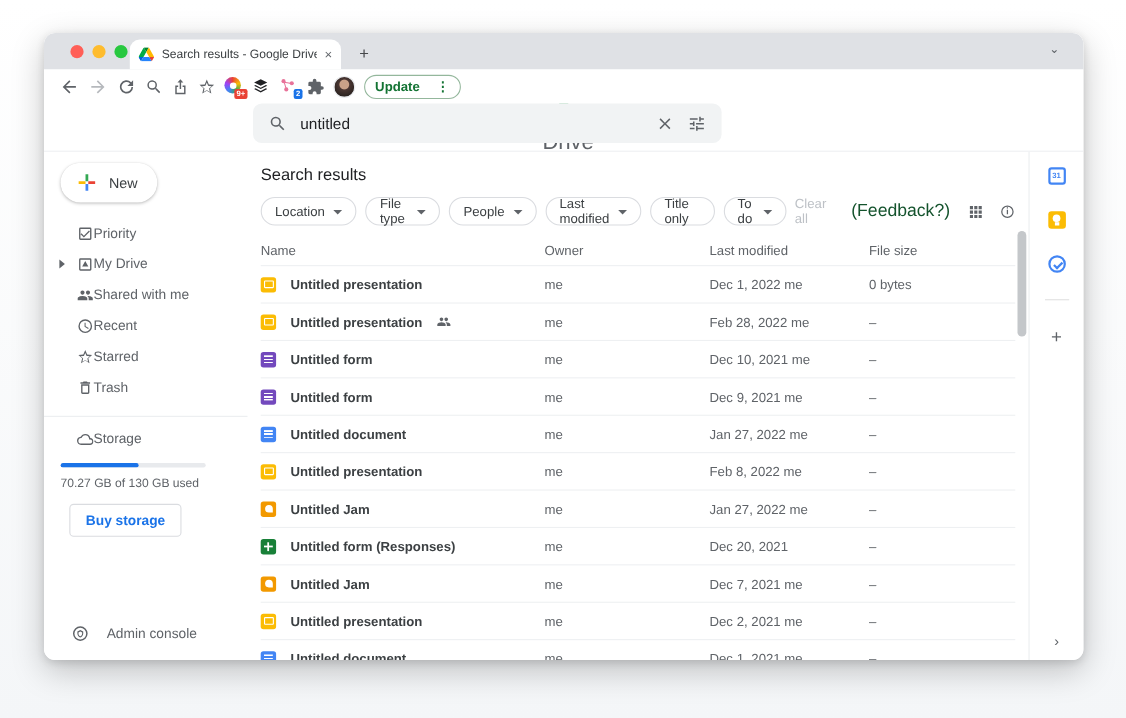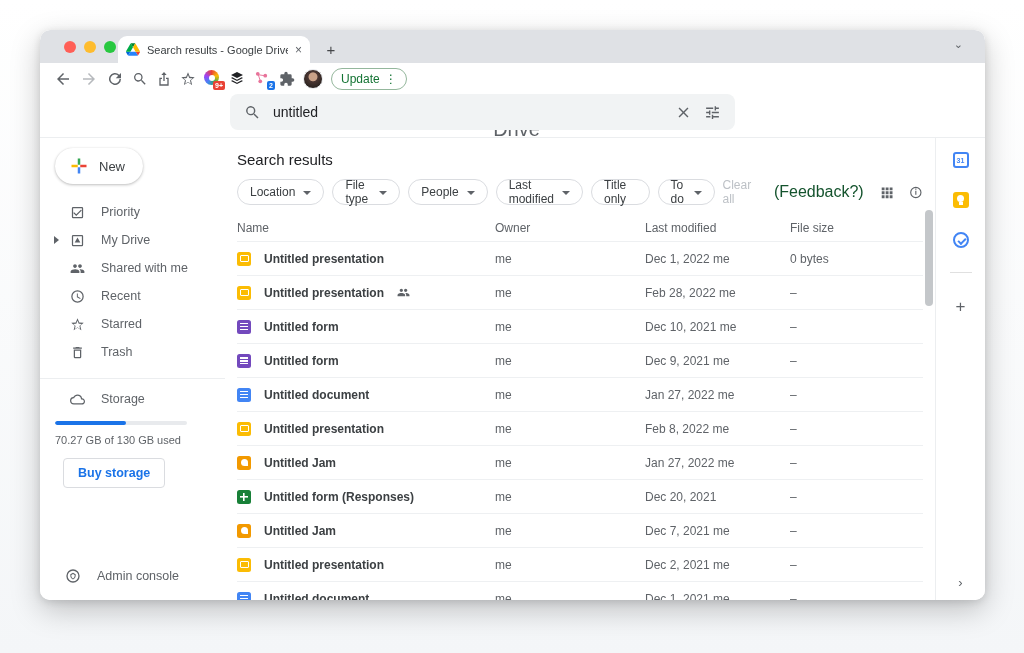--- a/index.html
+++ b/index.html
@@ -23,45 +23,45 @@
   .nav-ic.dim { fill:#b6b9bd; }
   .omnibox { flex:1; height:22px; background:#f1f3f4; border-radius:12px; display:flex; align-items:center; padding:0 10px; gap:6px; margin:0 4px; }
   .omnibox svg { width:11px; height:11px; fill:#3c4043; flex:none; }
   .url { font-size:11.5px; color:#202124; white-space:nowrap; }
   .tb-ic { width:16px; height:16px; fill:#5f6368; flex:none; }
   .ext { position:relative; width:17px; height:17px; flex:none; }
   .ext .badge { position:absolute; right:-4px; bottom:-3px; font-size:7px; color:#fff; border-radius:2px; padding:0 2px; line-height:9px; font-weight:bold; }
   .ext-rainbow { width:15px; height:15px; border-radius:50%; background:conic-gradient(#e94235,#fbbc04,#34a853,#4285f4,#a142f4,#e94235); }
   .ext-rainbow::after{content:'';position:absolute;left:4.5px;top:4.5px;width:6px;height:6px;border-radius:50%;background:#fff;}
   .avatar { width:20px; height:20px; border-radius:50%; background:radial-gradient(circle at 50% 38%, #c9a188 28%, #4a3632 34%, #2b2320 75%); flex:none; border:1px solid #e8eaed; }
-  .update-pill { display:flex; align-items:center; gap:5px; border:1px solid #94b79c; border-radius:12px; padding:3px 9px; background:#fff; }
+  .update-pill { display:flex; align-items:center; gap:15px; border:1px solid #94b79c; border-radius:12px; padding:3px 9px; background:#fff;font-weight:bold; }
   .update-pill span { font-size:12px; color:#137333; }
   .update-dots { color:#137333; font-size:11px; letter-spacing:0; }
 
   
   .appheader { height:44px; display:flex; align-items:center; padding:0 16px; border-bottom:1px solid #eceef0; background:#fff;flex-direction:column; }
   .drive-logo { width:27px; height:24px; flex:none; }
   .drive-name { font-size:20px; color:#5f6368; margin-left:8px; }
-  .searchbar { position:absolute; left:190px; width:505px; height:36px; background:#f1f3f4; border-radius:8px; display:flex; align-items:center; padding:0 14px; gap:12px; }
+  .searchbar { position:absolute; left:190px; width:426px; height:36px; background:#f1f3f4; border-radius:8px; display:flex; align-items:center; padding:0 14px; gap:12px; }
   .searchbar svg { width:17px; height:17px; fill:#5f6368; flex:none; }
   .search-input { flex:1; border:none; background:transparent; outline:none; font-size:14px; color:#202124; font-family:"Liberation Sans",sans-serif; }
   .hdr-right { margin-left:auto; display:flex; align-items:center; gap:19px; }
   .hdr-right svg { width:19px; height:19px; fill:#5f6368; }
   .google-box { display:flex; align-items:center; gap:22px; border:1px solid #e4e6e8; border-radius:8px; padding:3px 6px; }
   .google-word { font-size:19px; color:#80868b; letter-spacing:-0.5px; }
   .google-box .avatar { width:25px; height:25px; }
 
   
   .content { position:relative; display:flex; height:462px; background:#fff; }
 
   aside { width:185px; flex:none; position:relative; padding-top:10px; }
   .new-btn { margin-left:15px; display:inline-flex; align-items:center; gap:10px; background:#fff; border-radius:18px; padding:8px 18px 8px 14px; box-shadow:0 1px 3px rgba(0,0,0,.25), 0 0 1px rgba(0,0,0,.1); }
   .new-btn span { font-size:13px; color:#3c4043; }
   .side-items { margin-top:14px; }
-  .side-item { display:flex; align-items:center; height:28px; padding-left:30px; gap:16px; border-radius:0 16px 16px 0; }
+  .side-item { display:flex; align-items:center; height:28px; padding-left:30px; border-radius:0 16px 16px 0; }
   .side-item svg { width:15px; height:15px; fill:#5f6368; flex:none; }
   .side-item .lbl { font-size:12.5px; color:#5f6368; }
   .side-item .caret { position:absolute; left:14px; width:0; height:0; border-left:5px solid #5f6368; border-top:4px solid transparent; border-bottom:4px solid transparent; }
   .storage-sec { border-top:1px solid #eceef0; margin-top:12px; padding-top:6px; }
   .progress-track { margin:8px 15px 0 15px; width:132px; height:4px; background:#e8eaed; border-radius:2px; overflow:hidden; }
   .progress-fill { height:100%; background:#1a73e8; border-radius:2px; }
   .usage-text { margin:9px 15px 0 15px; font-size:11px; color:#5f6368; }
   .buy-btn { margin:12px 0 0 23px; display:inline-block; border:1px solid #dadce0; border-radius:4px; padding:7px 14px; font-size:12.5px; color:#1a73e8; font-weight:bold; background:#fff; }
   .admin-row { position:absolute; bottom:10px; left:0; right:0; display:flex; align-items:center; height:28px; padding-left:25px; gap:16px; }
   .admin-row svg { width:16px; height:16px; fill:#5f6368; }

